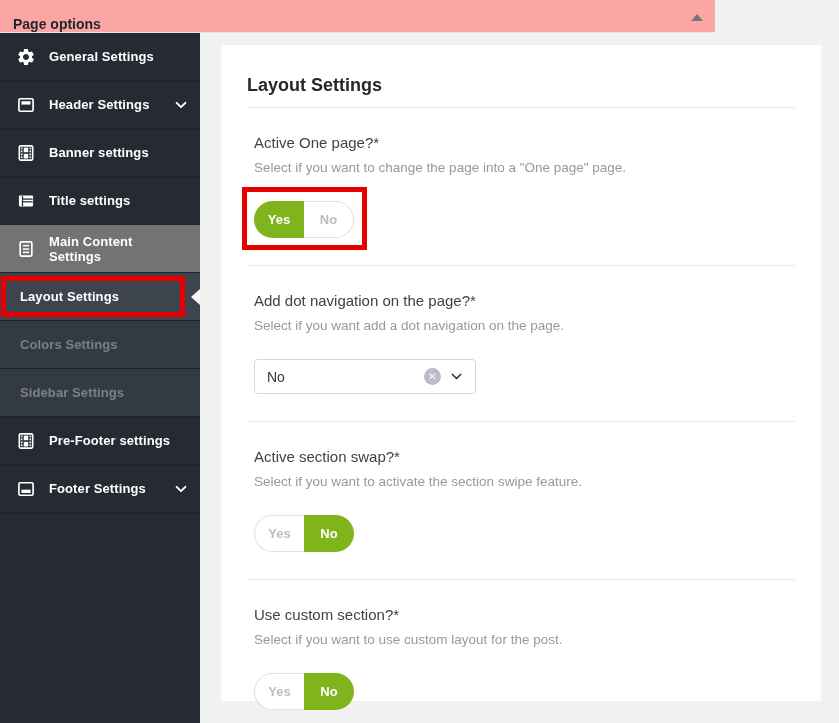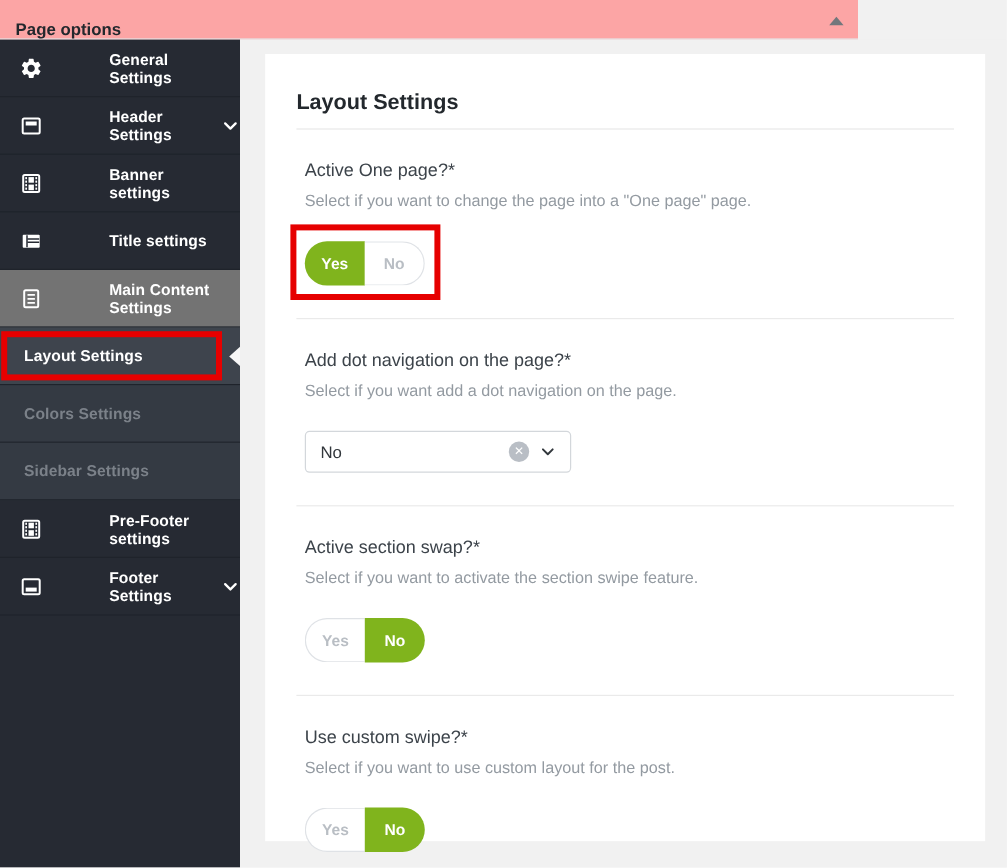--- a/index.html
+++ b/index.html
@@ -20,21 +20,21 @@
     display:flex;align-items:center;justify-content:center;cursor:pointer;background:none;border:none;padding:0;
   }
   .tri-up{width:0;height:0;border-left:6px solid transparent;border-right:6px solid transparent;border-bottom:7px solid #72777c;}
   
   .sidebar{
     position:absolute;left:0;top:33px;width:200px;bottom:0;
     background:#262a33;
   }
   .nav-item{
     height:48px;box-sizing:border-box;border-bottom:1px solid #1f232b;
-    display:flex;align-items:center;padding:0 12px 0 16px;cursor:pointer;position:relative;gap:42px;
+    display:flex;align-items:center;padding:0 12px 0 16px;cursor:pointer;position:relative;
   }
   .nav-item .icon{width:20px;height:20px;flex:0 0 20px;display:flex;margin-right:13px;}
   .nav-item .icon svg{width:20px;height:20px;}
   .nav-label{font-size:13px;font-weight:700;color:#ffffff;letter-spacing:.1px;}
   .nav-item.active-main{background:#737373;}
   .nav-item .chev{margin-left:auto;display:flex;}
   .nav-item.sub{background:#343a43;padding-left:20px;}
   .nav-item.sub .nav-label{font-weight:700;color:#7b8189;}
   .nav-item.sub.selected{background:#3e444d;}
   .nav-item.sub.selected .nav-label{color:#ffffff;}
@@ -262,21 +262,21 @@
       <p class="sec-desc">Select if you want to activate the section swipe feature.</p>
       <div class="control-row">
         <span class="toggle">
           <span class="tseg off left">Yes</span>
           <span class="tseg on right">No</span>
         </span>
       </div>
     </div>
 
     <div class="section">
-      <p class="sec-label">Use custom swipe?*</p>
+      <p class="sec-label">Use custom section?*</p>
       <p class="sec-desc">Select if you want to use custom layout for the post.</p>
       <div class="control-row">
         <span class="toggle">
           <span class="tseg off left">Yes</span>
           <span class="tseg on right">No</span>
         </span>
       </div>
     </div>
 
   </div>

